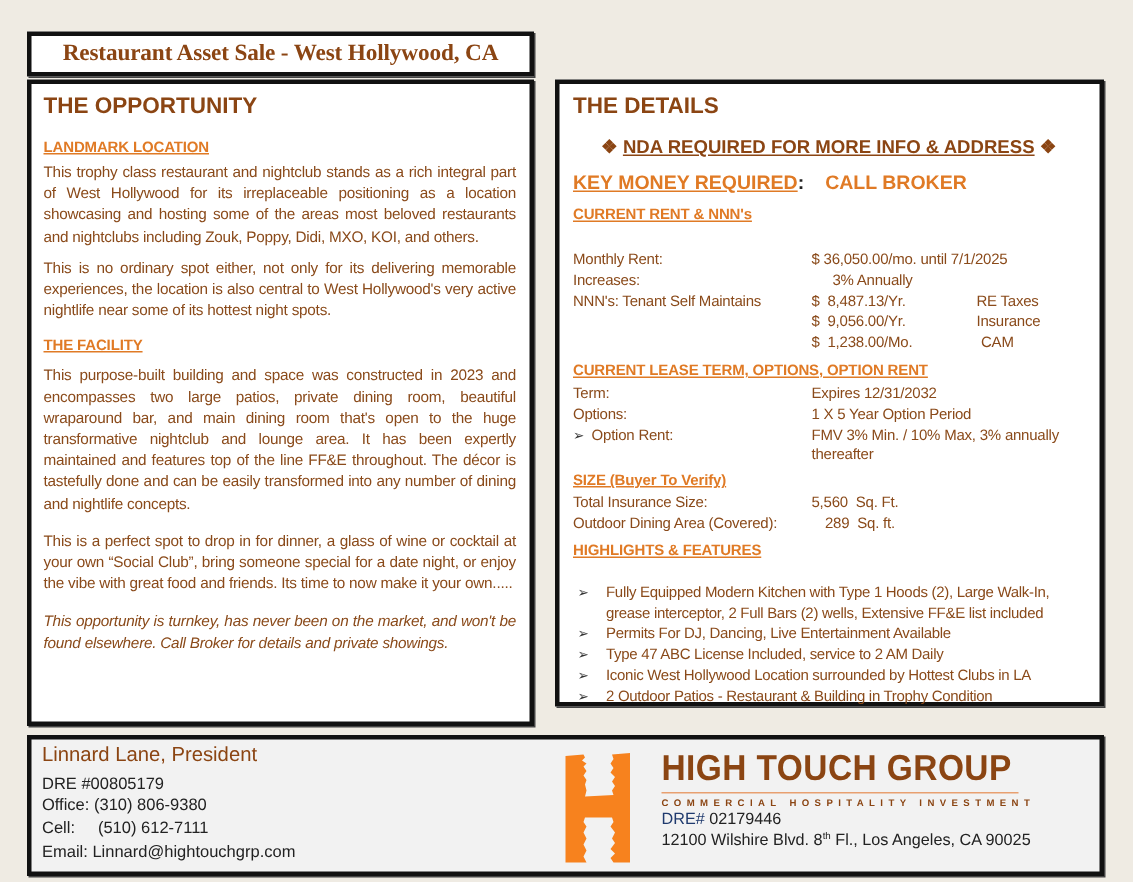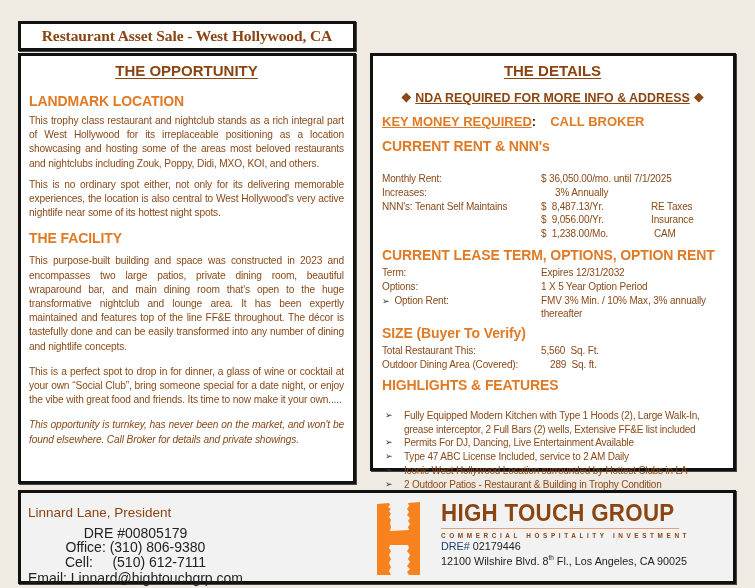--- a/index.html
+++ b/index.html
@@ -29,27 +29,27 @@
     }
     #right-box {
       left: 370px; top: 53px; width: 366px; height: 418px;
       padding: 6px 10px 0 9px;
     }
     #bottom-box {
       left: 18px; top: 490px; width: 718px; height: 94px;
       background: #f2f2f2;
     }
     .section-title {
-      text-align: center; font-weight: bold; font-size: 15px;
-      color: #8b4513; text-decoration: underline; text-underline-offset: 2px;
+      font-weight: bold; font-size: 15px;
+      color: #8b4513; text-underline-offset: 2px;
       margin-bottom: 14px;
     }
     .sub-head {
-      font-weight: bold; font-size: 14px; color: #e07a25;
-      letter-spacing: -0.1px;
+      font-weight: bold; font-size: 10px; color: #e07a25;
+      text-decoration: underline; letter-spacing: -0.1px;
       margin-bottom: 5px;
     }
     .para {
       font-size: 10.2px; line-height: 14.2px; color: #8a4a1a;
       text-align: justify; margin-bottom: 7px; letter-spacing: -0.15px;
     }
     .para.italic { font-style: italic; }
     
     .nda {
       text-align: center; font-weight: bold; font-size: 12.4px;
@@ -71,23 +71,23 @@
     .row .val3 { flex: 1; }
     .spacer { height: 6px; }
     ul.hl { list-style: none; }
     ul.hl li {
       position: relative; padding-left: 22px; font-size: 10px;
       line-height: 13.8px; color: #8a4a1a; letter-spacing: -0.2px;
     }
     ul.hl li .arrow { position: absolute; left: 3px; top: 0; font-size: 9px; color: #333; }
     .arrow-inline { color: #333; font-size: 9px; margin-right: 5px; }
     
-    .contact { position: absolute; left: 7px; top: 12px; }
+    .contact { position: absolute; left: 7px; top: 2px; }
     .contact .name { font-size: 13.5px; color: #8b4513; margin-bottom: 6px; }
-    .contact .line { font-size: 14px; color: #222; line-height: 14.3px; text-align: center; }
+    .contact .line { font-size: 11px; color: #222; line-height: 14.3px; }
     .logo-h { position: absolute; left: 355px; top: 8px; width: 47px; height: 76px; }
     .brand { position: absolute; left: 420px; top: 6px; width: 300px; }
     .brand .bname {
       font-family: "Liberation Sans", sans-serif; font-weight: bold;
       font-size: 24px; color: #8b4513; letter-spacing: 0.3px;
       transform: scaleX(0.93); transform-origin: left; white-space: nowrap;
     }
     .brand .rule { height: 1px; background: #e8a070; width: 238px; margin-top: 1px; }
     .brand .tag {
       font-size: 6.4px; font-weight: bold; letter-spacing: 3.6px; color: #8b4513; margin-top: 3px; white-space: nowrap;
@@ -165,21 +165,21 @@
     <span class="val">1 X 5 Year Option Period</span>
   </div>
   <div class="row">
     <span class="lbl"><span class="arrow-inline">➢</span><span>Option Rent:</span></span>
     <span class="val"><span>FMV 3% Min. / 10% Max, 3% annually</span><br><span>thereafter</span></span>
   </div>
   <div class="spacer" style="height:4px"></div>
 
   <div class="sub-head" style="margin-bottom:3px">SIZE (Buyer To Verify)</div>
   <div class="row">
-    <span class="lbl">Total Restaurant This:</span>
+    <span class="lbl">Total Insurance Size:</span>
     <span class="val" style="white-space:pre">5,560  Sq. Ft.</span>
   </div>
   <div class="row">
     <span class="lbl">Outdoor Dining Area (Covered):</span>
     <span class="val" style="white-space:pre;padding-left:9px">289  Sq. ft.</span>
   </div>
   <div class="spacer" style="height:5px"></div>
 
   <div class="sub-head" style="margin-bottom:16px">HIGHLIGHTS &amp; FEATURES</div>
   <ul class="hl">

